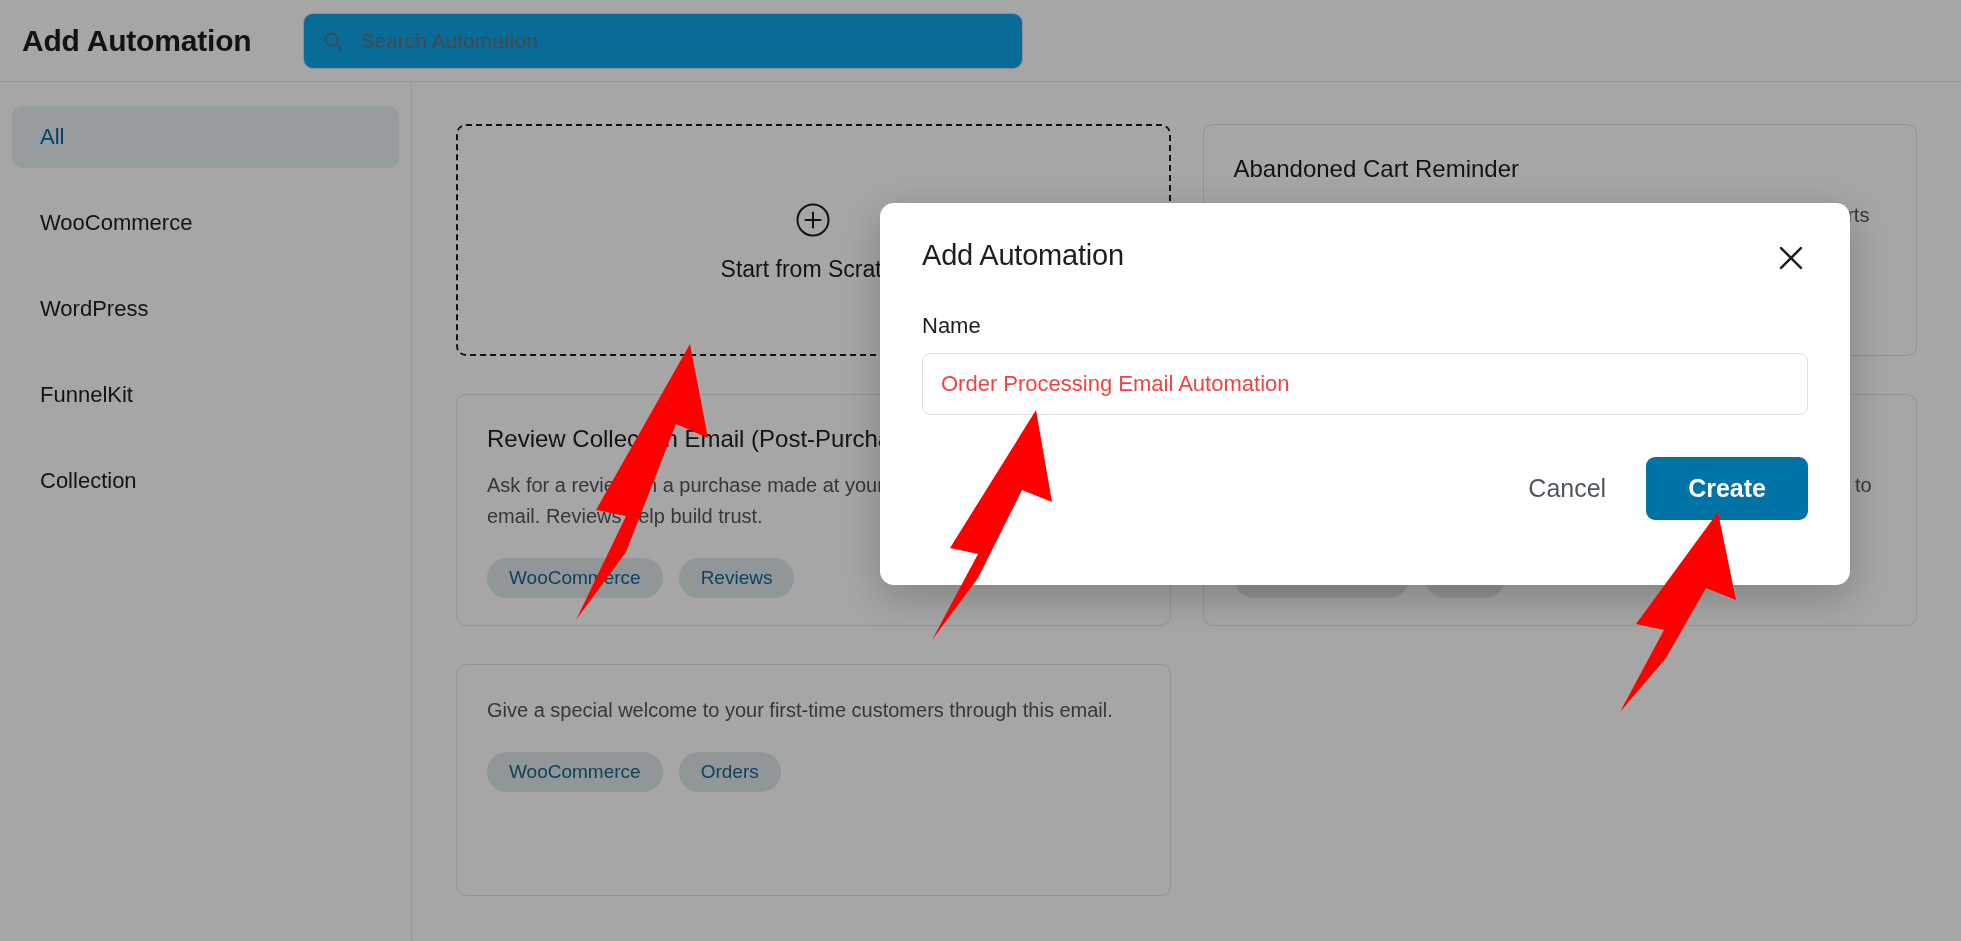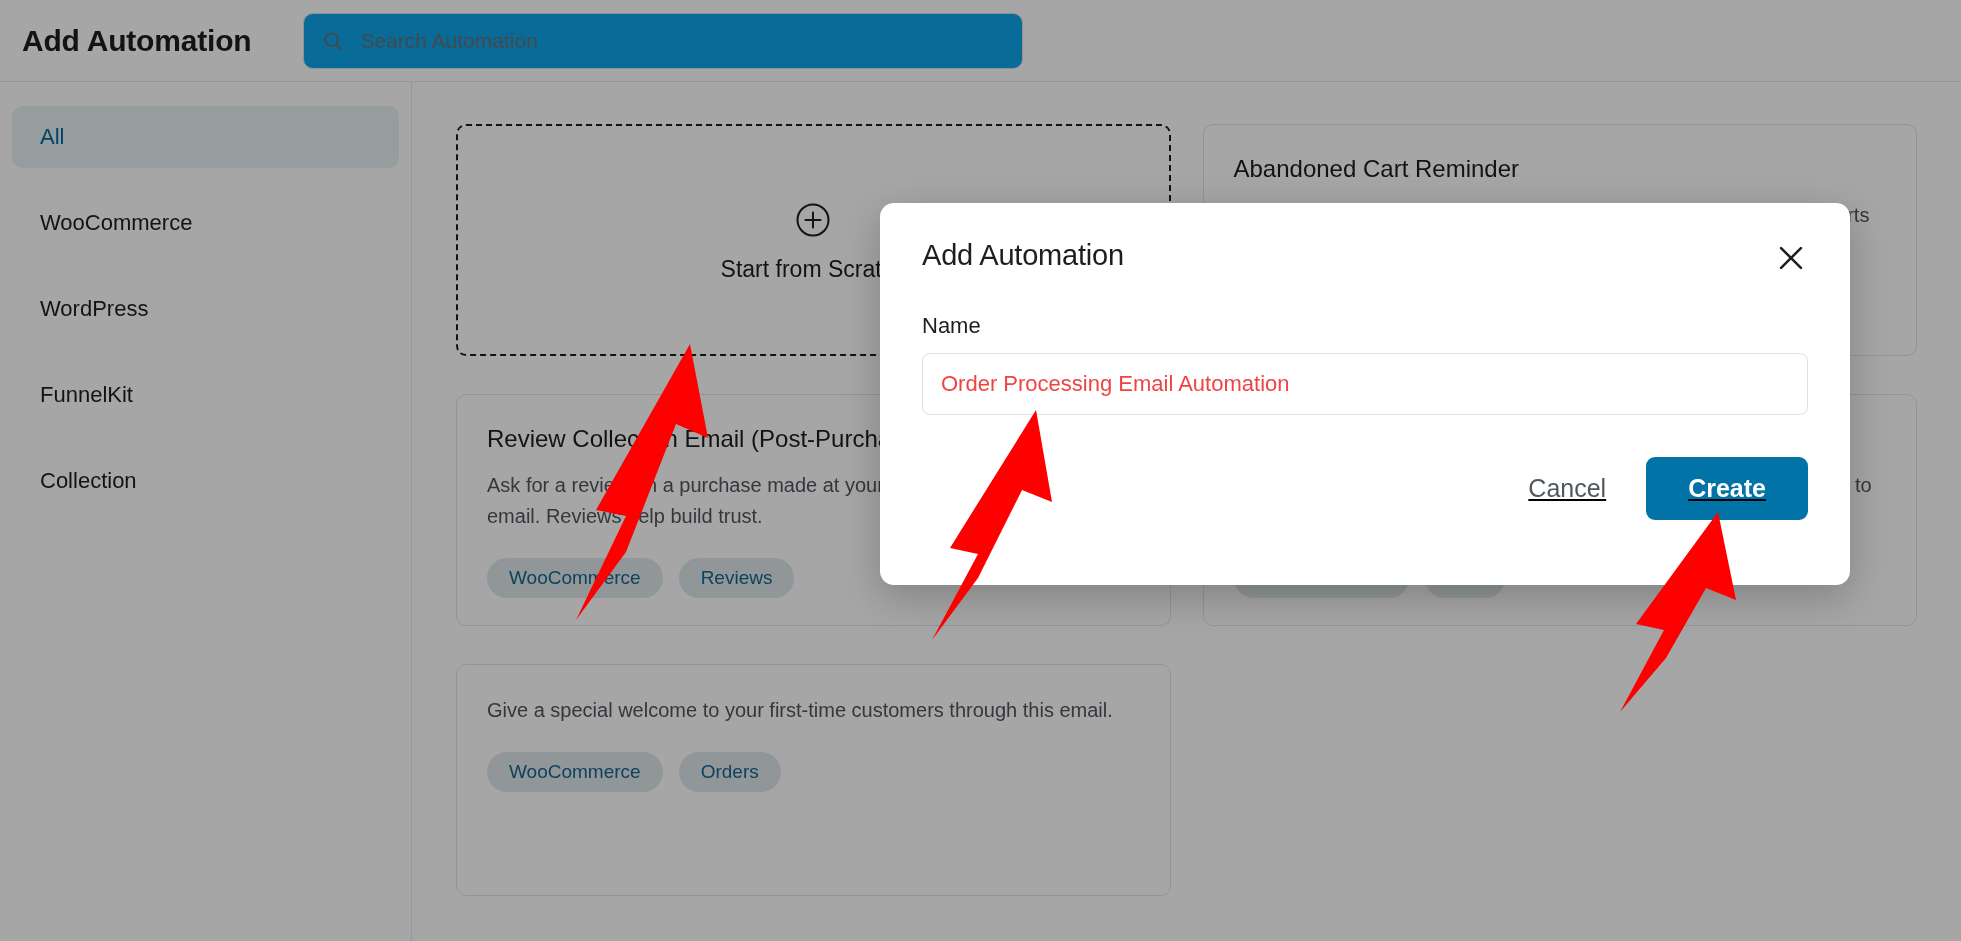--- a/index.html
+++ b/index.html
@@ -219,21 +219,20 @@
     color: #ef4444;
     outline: none;
     background: #ffffff;
   }
   #modal-actions {
     display: flex;
     align-items: center;
     justify-content: flex-end;
     gap: 36px;
     margin-top: 42px;
-    text-decoration: underline;
   }
   #cancel-button {
     background: none;
     border: 0;
     font-size: 25px;
     color: #50575e;
     font-family: "Liberation Sans", sans-serif;
     cursor: pointer;
     padding: 6px 4px;
   }

